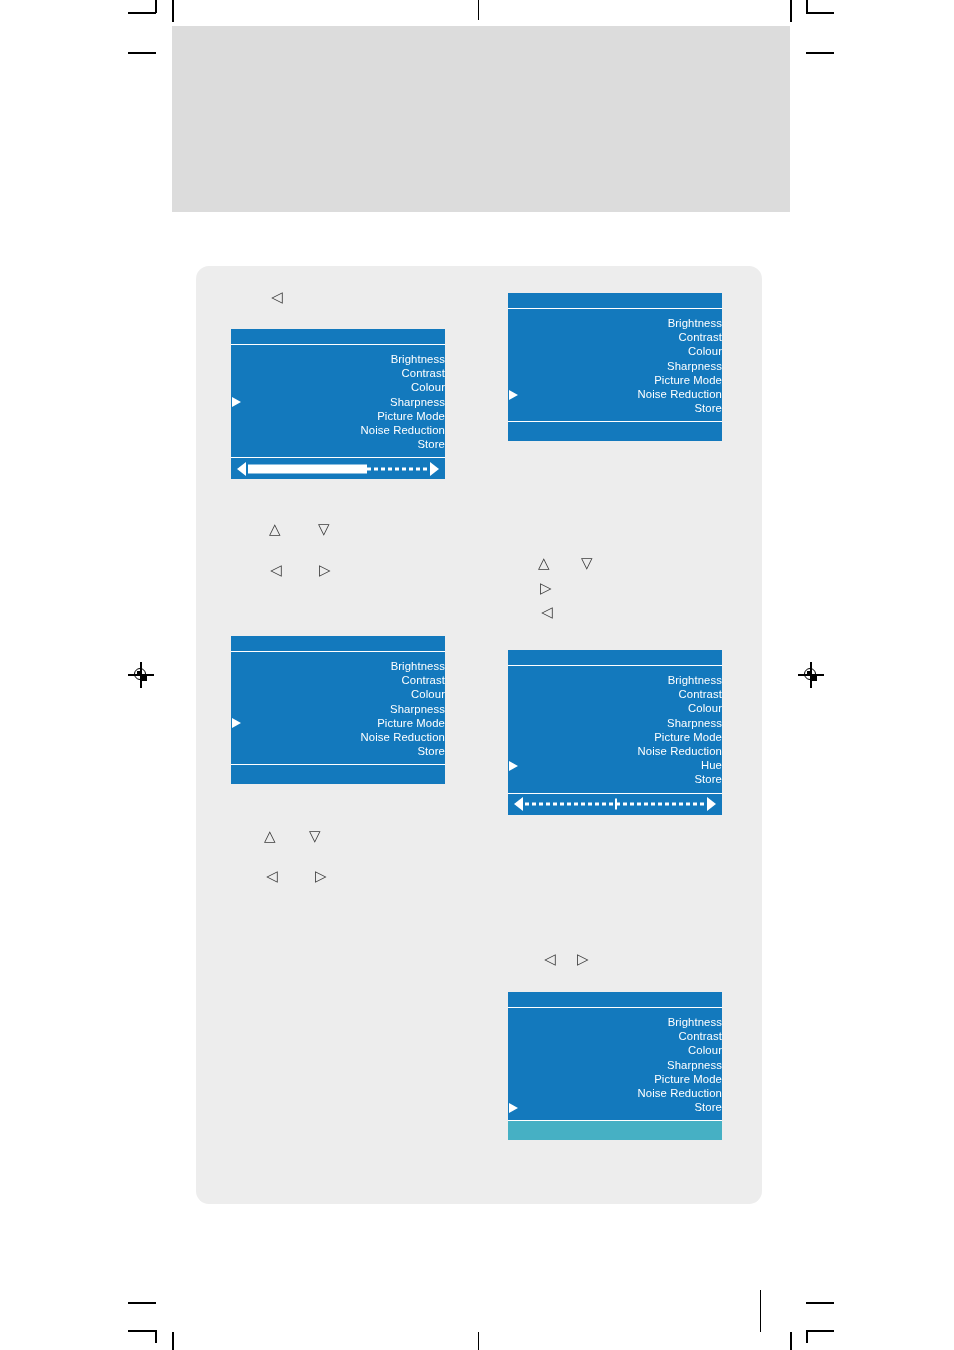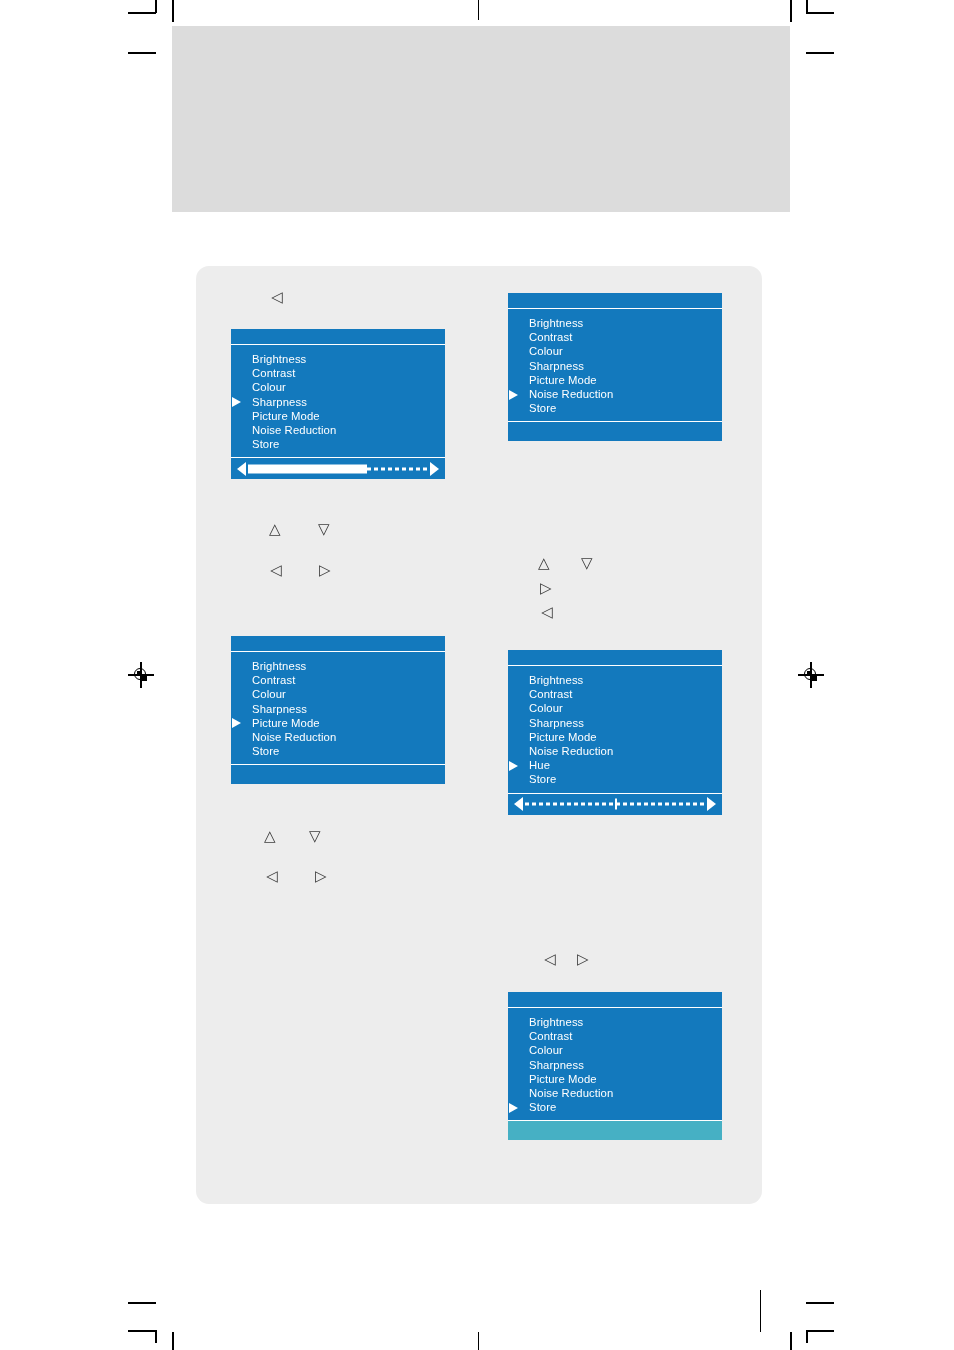--- a/index.html
+++ b/index.html
@@ -83,20 +83,21 @@
     padding: 7px 0 6px 0;
   }
   .osd .item {
     position: relative;
     color: #ffffff;
     font-size: 11.3px;
     line-height: 14.2px;
     padding-left: 21px;
     white-space: nowrap;
     letter-spacing: 0.1px;
+    text-align: right;
   }
   .osd .item.selected:before {
     content: "";
     position: absolute;
     left: 1px;
     top: 2.5px;
     width: 0; height: 0;
     border-left: 9px solid #ffffff;
     border-top: 5px solid transparent;
     border-bottom: 5px solid transparent;

